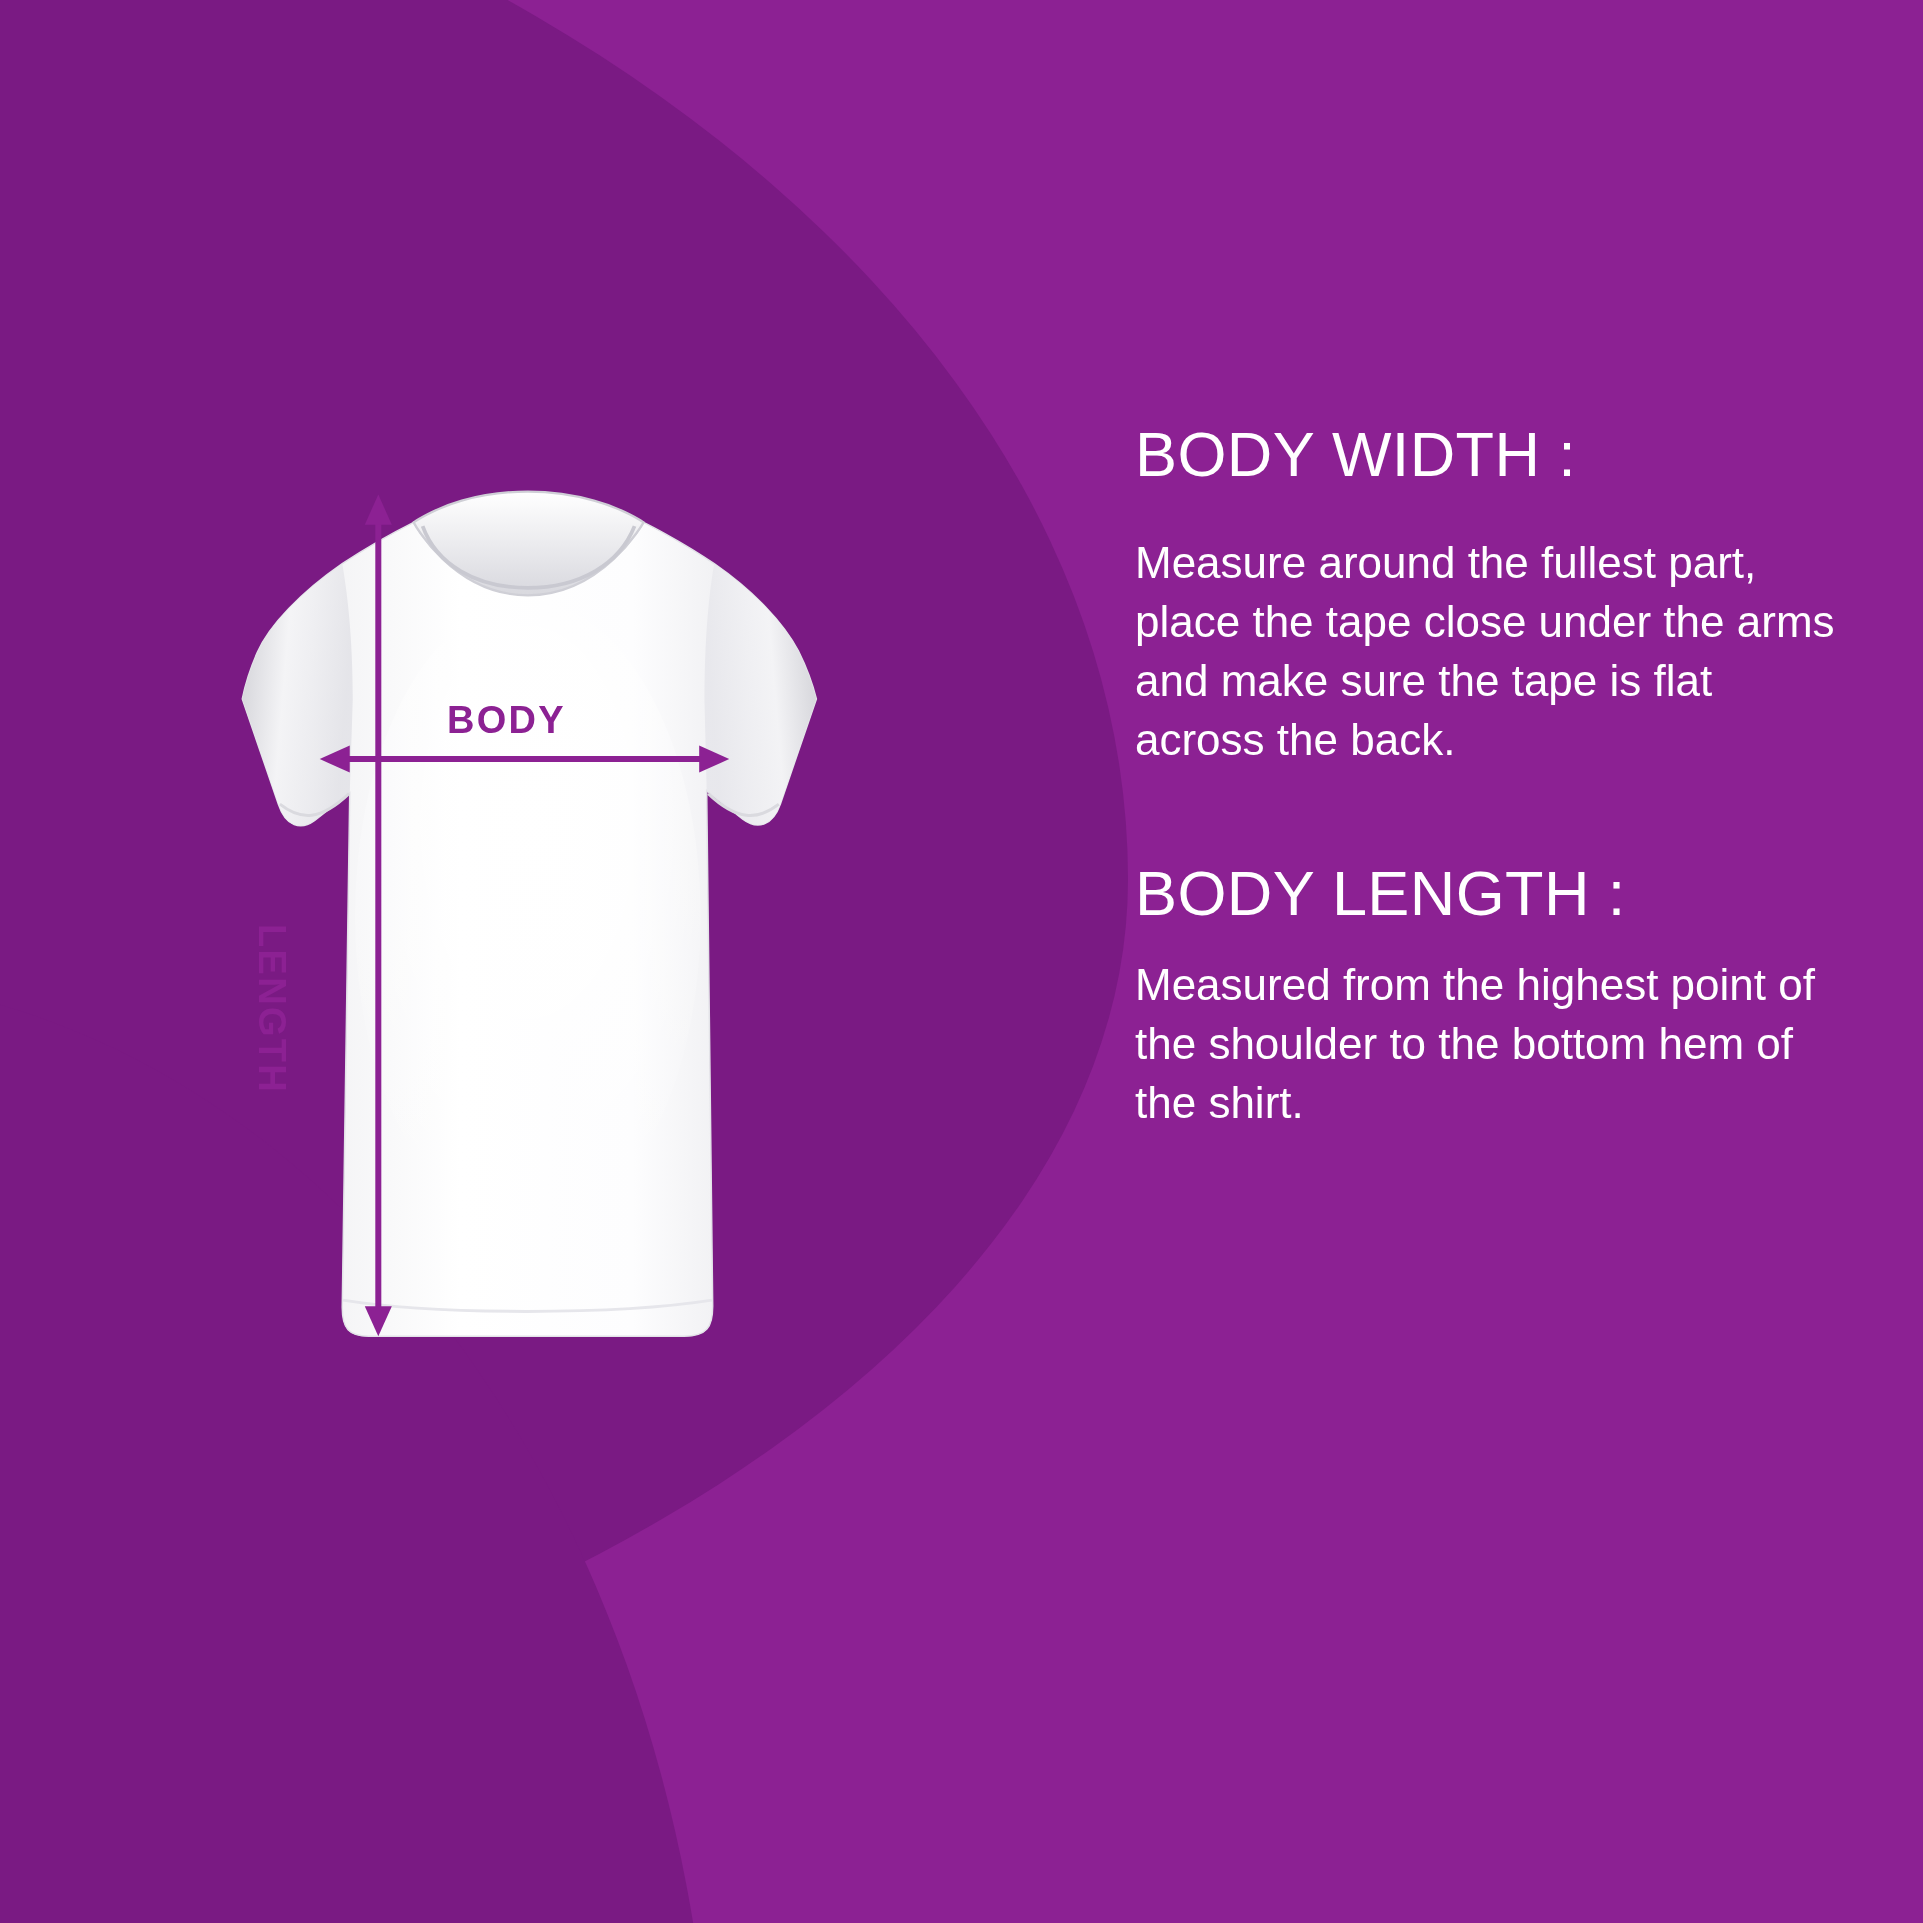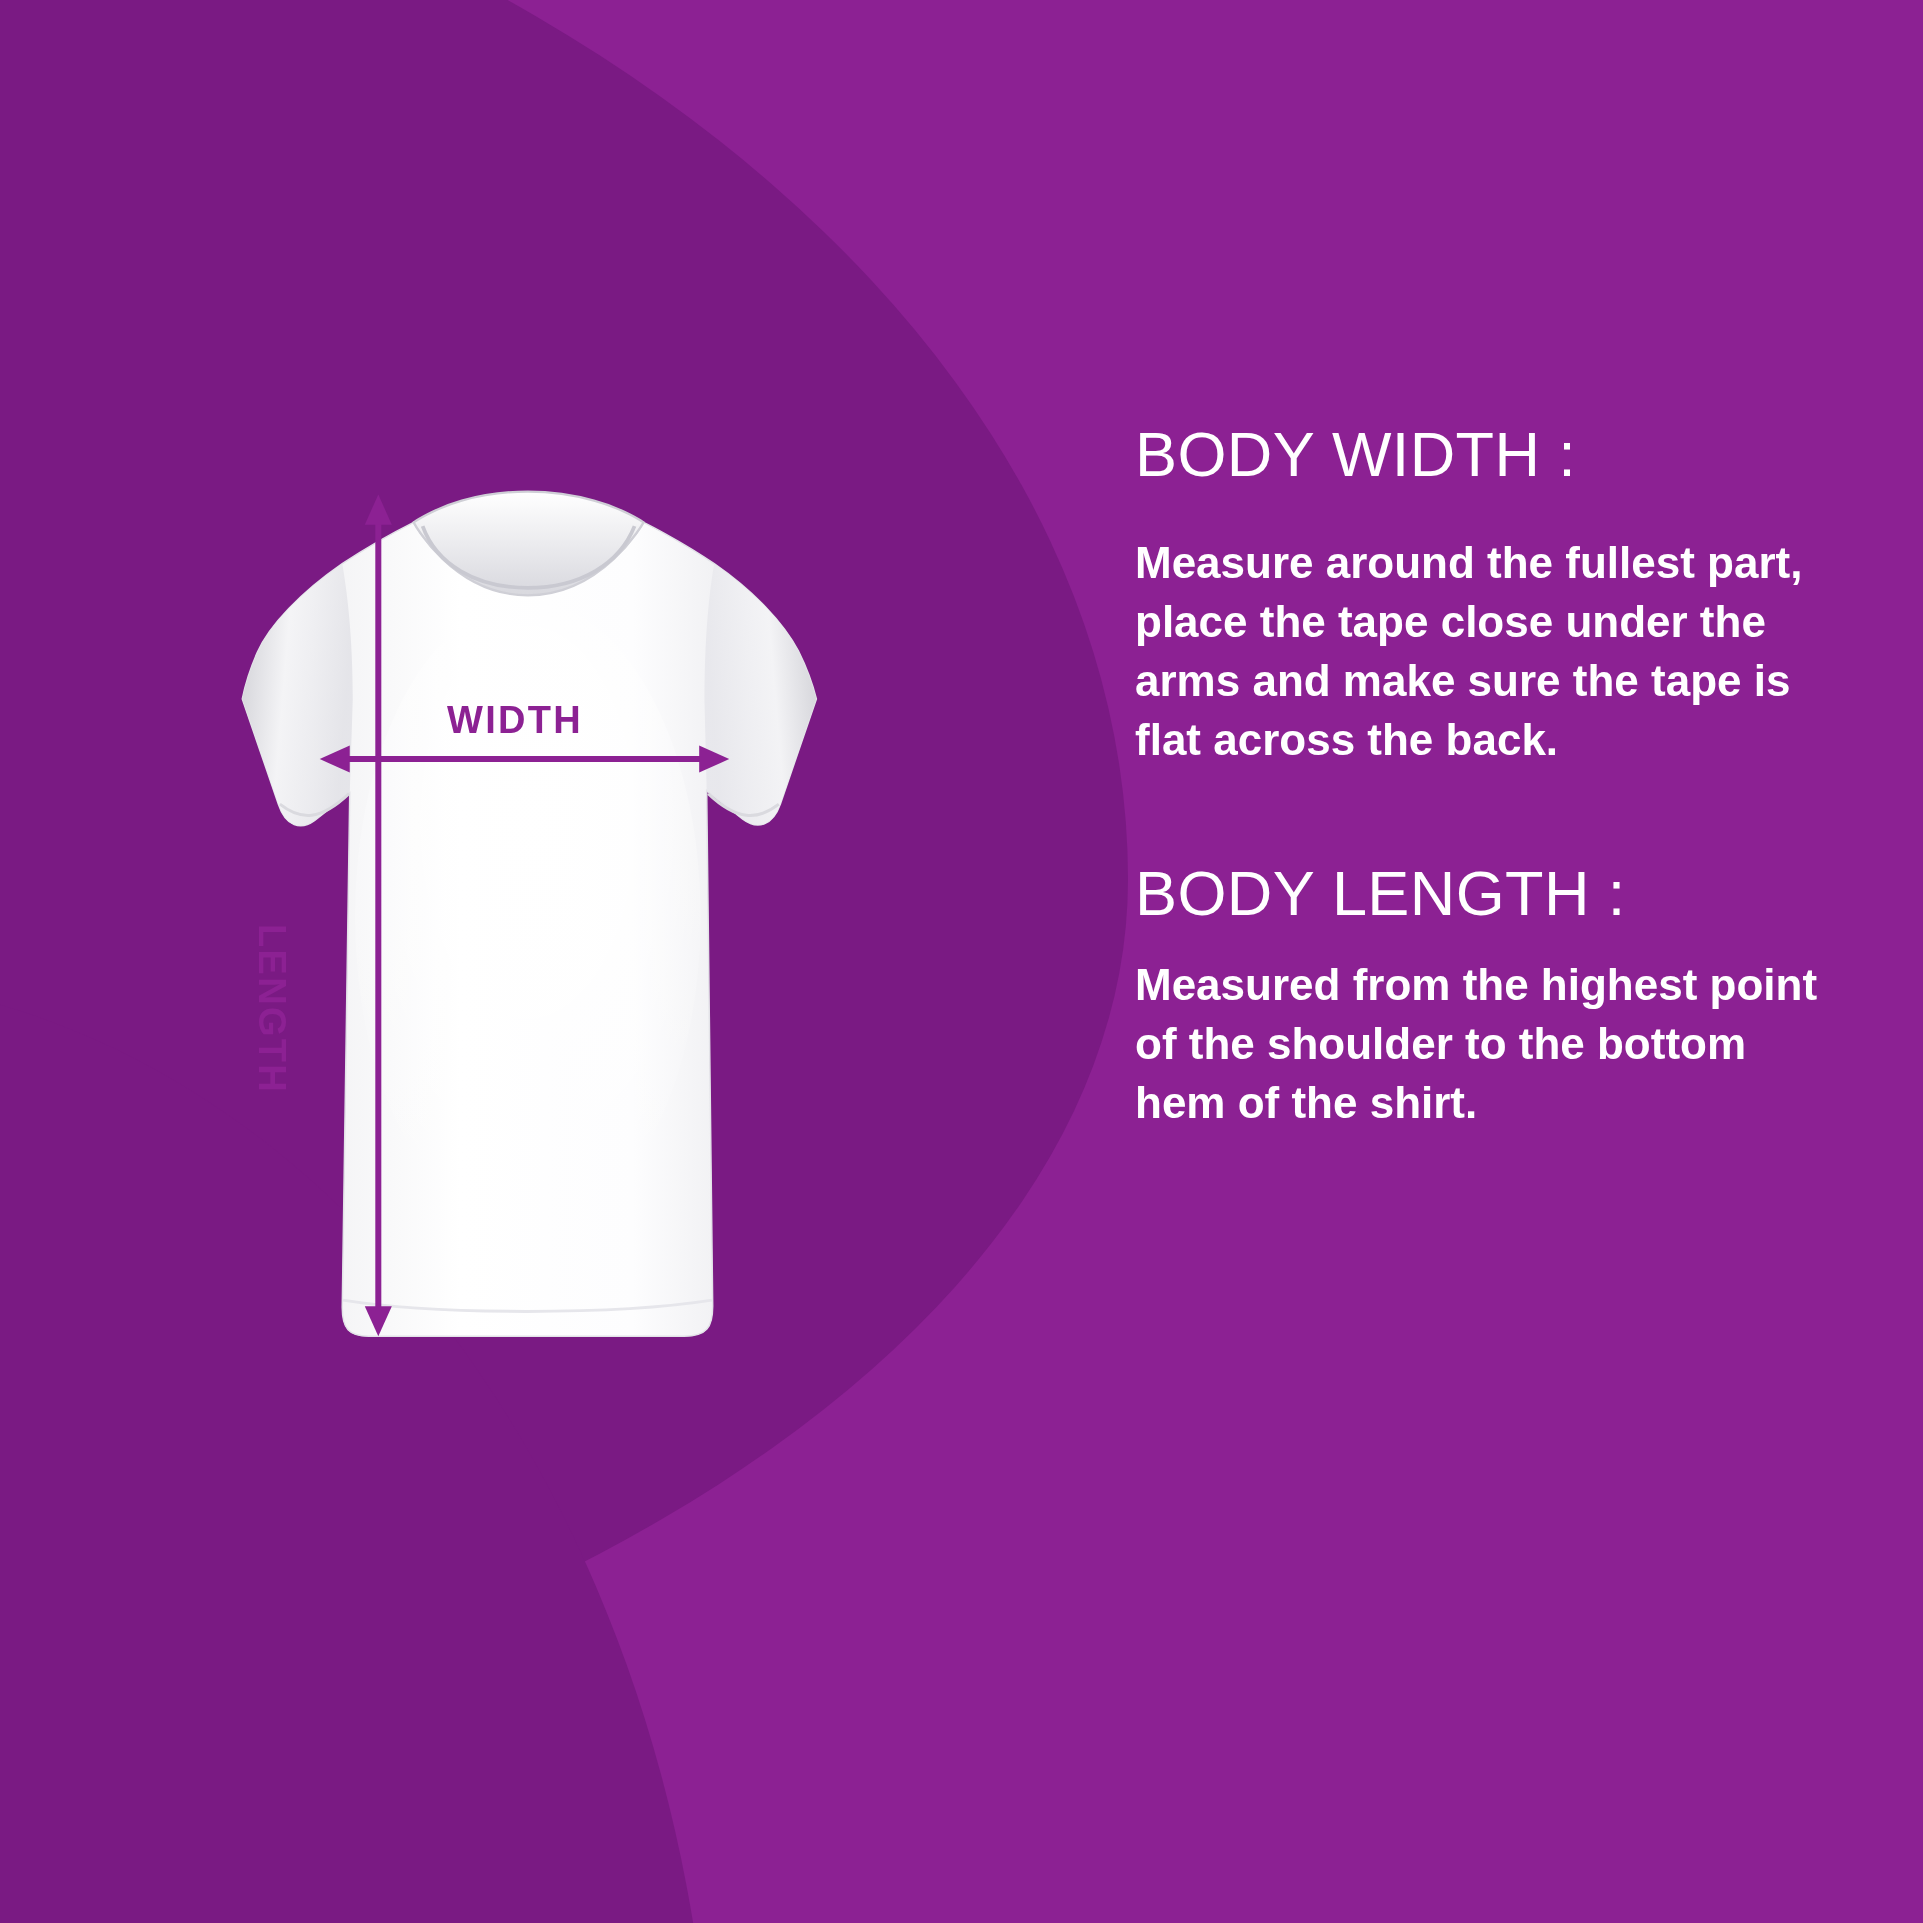--- a/index.html
+++ b/index.html
@@ -85,21 +85,21 @@
     font-weight: normal;
     letter-spacing: 0.4px;
     margin: 0 0 47px 0;
     line-height: 1.05;
   }
   .para {
     color: #ffffff;
     font-size: 44px;
     line-height: 1.34;
     margin: 0;
-    font-weight: 700;
+    font-weight: 400;
   }
   #length-block {
     margin-top: 90px;
   }
   #length-block .heading {
     margin-bottom: 30px;
   }
 </style>
 </head>
 <body>
@@ -188,21 +188,21 @@
         <polygon points="720,410 680,392 680,428" fill="#8C2193"></polygon>
       </g>
 
       <g>
         <line x1="253" y1="80" x2="253" y2="1155" stroke="#8C2193" stroke-width="8"></line>
         <polygon points="253,58 235,98 271,98" fill="#8C2193"></polygon>
         <polygon points="253,1178 235,1138 271,1138" fill="#8C2193"></polygon>
       </g>
     </svg>
 
-    <div class="dim-label" id="width-label">WIDTH</div>
+    <div class="dim-label" id="width-label">BODY</div>
 
     <div class="dim-label" id="length-label">LENGTH</div>
   </div>
 
   <div id="text-col">
 
     <div id="width-block">
       <h2 class="heading">BODY WIDTH :</h2>
       <p class="para">Measure around the fullest part, place the tape close under the arms and make sure the tape is flat across the back.</p>
     </div>

